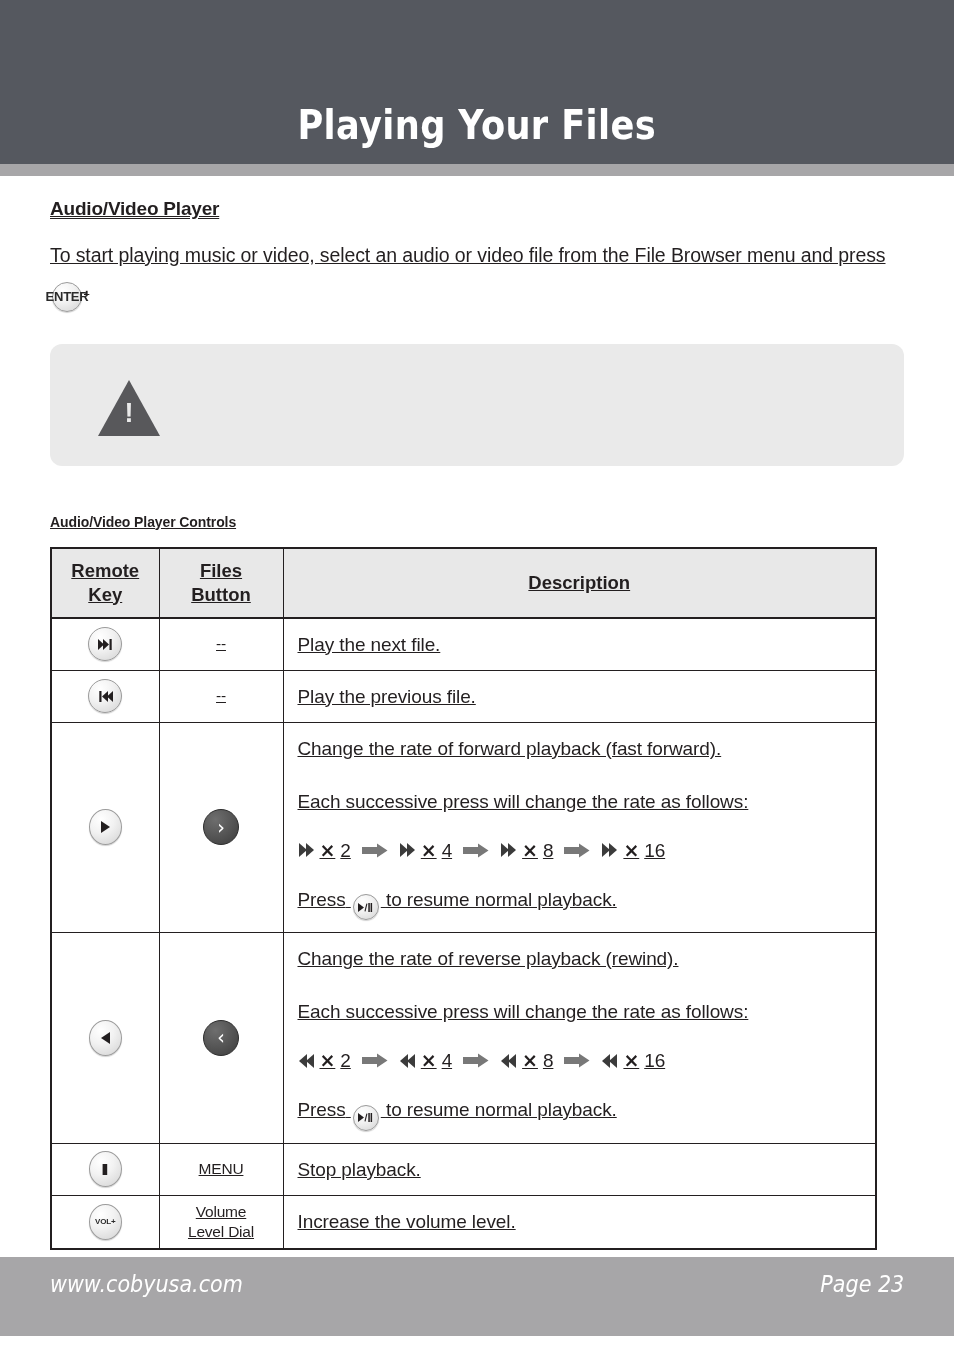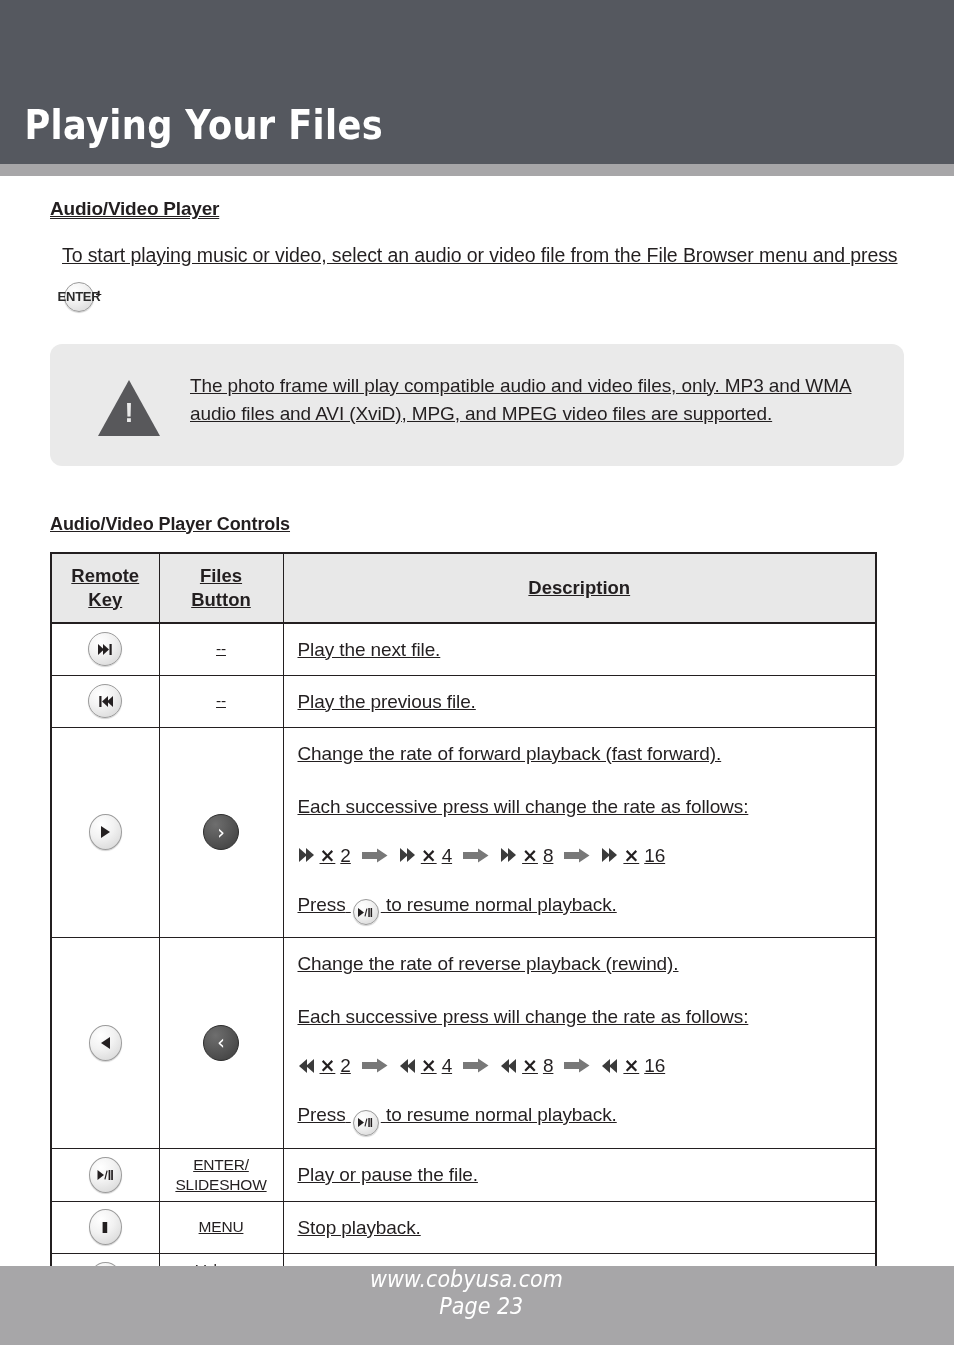--- a/index.html
+++ b/index.html
@@ -13,21 +13,21 @@
     position: relative;
     overflow: hidden;
   }
 
   
   .page-header {
     height: 164px;
     background: #55585f;
     display: flex;
     align-items: flex-end;
-    justify-content: flex-start;
+    justify-content: center;
     padding-bottom: 16px;
   }
   .page-header h1 {
     margin: 0;
     color: #ffffff;
     font-size: 40px;
     font-weight: bold;
     letter-spacing: 0.4px;
     font-family: "DejaVu Sans", sans-serif;
     transform: scaleX(0.88);
@@ -49,21 +49,21 @@
     font-weight: bold;
     margin: 0 0 20px 0;
     text-decoration: underline;
     text-underline-offset: 3px;
     letter-spacing: -0.2px;
   }
 
   p.intro {
     font-size: 19.5px;
     line-height: 31px;
-    margin: 0 0 0 12px;
+    margin: 0 0 0 0;
     letter-spacing: -0.1px;
   }
 
   
   .note-box {
     margin: 32px 0 0 0;
     background: #eaeaea;
     border-radius: 12px;
     padding: 22px 26px 24px 26px;
     display: flex;
@@ -97,21 +97,21 @@
     font-family: "Liberation Sans", sans-serif;
   }
   .note-text {
     font-size: 19px;
     line-height: 28px;
     letter-spacing: -0.1px;
     padding-top: 6px;
   }
 
   h3.sub-title {
-    font-size: 18px;
+    font-size: 14px;
     font-weight: bold;
     margin: 48px 0 17px 0;
     letter-spacing: -0.1px;
   }
 
   
   table.controls {
     border-collapse: collapse;
     width: 825px;
     border: 2.5px solid #231f20;
@@ -228,30 +228,29 @@
     display: inline-block;
     margin: 0 11px;
     line-height: 0;
   }
   .ff-glyph, .rw-glyph { line-height: 0; display: inline-block; }
 
   
   .page-footer {
     position: absolute;
     left: 0;
-    bottom: 7px;
+    bottom: 16px;
     width: 954px;
     height: 79px;
     background: #a7a6a8;
     display: flex;
     align-items: center;
     justify-content: space-between;
     padding: 0 50px 26px 50px;
     color: #ffffff;
-    flex-direction: column;
   }
   .page-footer .site,
   .page-footer .pageno {
     font-size: 23px;
     font-style: italic;
     font-family: "DejaVu Sans", sans-serif;
     transform: scaleX(0.9);
     transform-origin: left center;
   }
   .page-footer .pageno { transform-origin: right center; }
@@ -273,21 +272,20 @@
     <span class="rkey rkey-enter">
         <span>ENTER</span>
       </span><span>.</span>
   </p>
 
   <div class="note-box">
     <div class="warn-icon">
       <div class="tri"></div>
       <div class="bang">!</div>
     </div>
-    <div class="note-text">The photo frame will play compatible audio and video files, only. MP3 and WMA audio files and AVI (XviD), MPG, and MPEG video files are supported.</div>
   </div>
 
   <h3 class="sub-title">Audio/Video Player Controls</h3>
 
   <table class="controls">
     <colgroup>
       <col class="c-remote">
         <col class="c-frame">
         <col class="c-desc">
     </colgroup>
@@ -507,37 +505,20 @@
                 <rect x="7.4" y="0.6" width="1.1" height="7.8" fill="#231f20" transform="rotate(14 8 4.5)"></rect>
                 <rect x="10.3" y="0" width="1.5" height="9" fill="#231f20"></rect>
                 <rect x="12.6" y="0" width="1.5" height="9" fill="#231f20"></rect>
               </svg>
             </span>
             <span>to resume normal playback.</span>
           </p>
         </td>
       </tr>
 
-      <tr>
-        <td class="remote-cell">
-          <span class="rkey tall">
-            <svg width="17" height="10" viewBox="0 0 17 10">
-              <polygon points="0.5,0 7,5 0.5,10" fill="#231f20"></polygon>
-              <rect x="8.4" y="0.5" width="1.2" height="9" fill="#231f20" transform="rotate(14 9 5)"></rect>
-              <rect x="11.6" y="0" width="1.7" height="10" fill="#231f20"></rect>
-              <rect x="14.2" y="0" width="1.7" height="10" fill="#231f20"></rect>
-            </svg>
-          </span>
-        </td>
-        <td class="frame-cell">
-          <div>ENTER/</div>
-          <div>SLIDESHOW</div>
-        </td>
-        <td class="desc-cell">Play or pause the file.</td>
-      </tr>
 
       <tr>
         <td class="remote-cell">
           <span class="rkey tall">
             <svg width="10" height="11" viewBox="0 0 10 11">
               <rect x="2.6" y="0" width="4.6" height="11" fill="#231f20"></rect>
             </svg>
           </span>
         </td>
         <td class="frame-cell">MENU</td>

